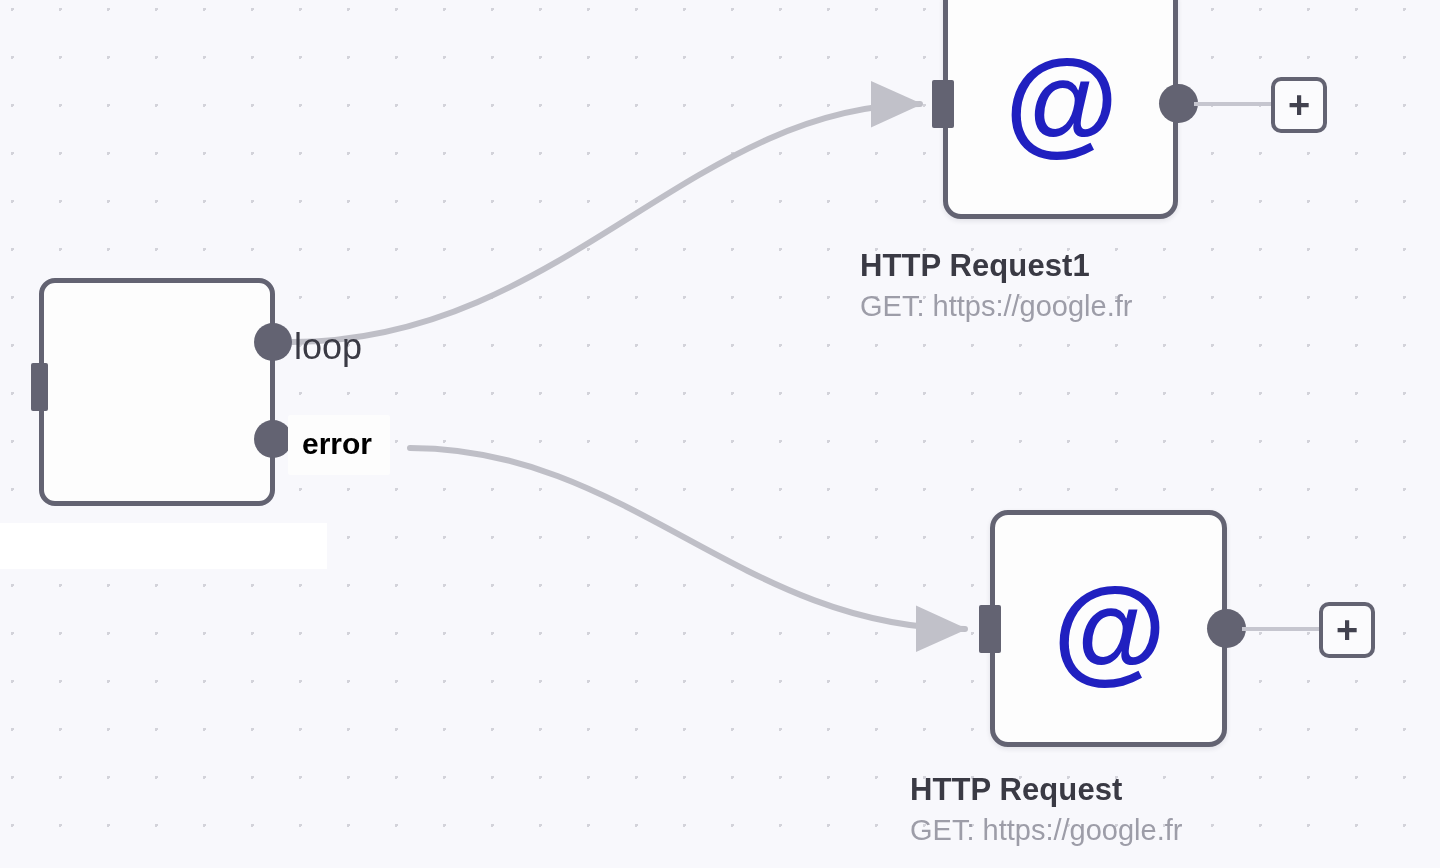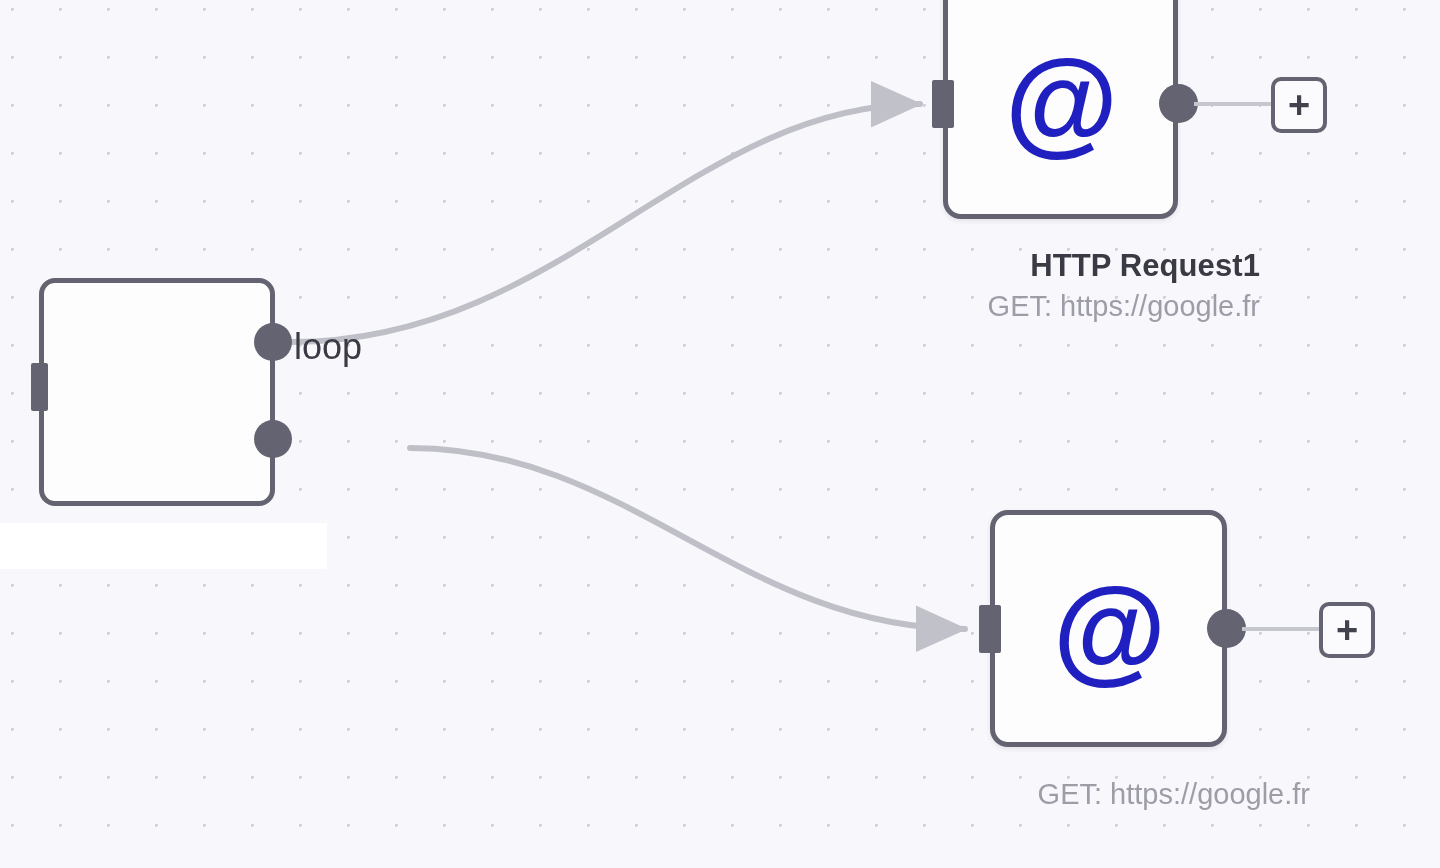--- a/index.html
+++ b/index.html
@@ -87,21 +87,21 @@
   }
   .plus-stub {
     position: absolute;
     height: 4px;
     background: #c6c6cf;
   }
 
   
   .caption {
     position: absolute;
-    text-align: right;
+    text-align: left;
     user-select: none;
   }
   .caption .title {
     font-size: 31px;
     font-weight: 700;
     color: #3a3a44;
     letter-spacing: 0.1px;
     white-space: nowrap;
   }
   .caption .subtitle {
@@ -158,20 +158,21 @@
   <div class="node plain" style="left:39px; top:278px; width:236px; height:228px;">
   </div>
 
   <div class="in-port" style="left:31px; top:363px; width:17px; height:48px;"></div>
 
   <div class="out-dot" style="left:254px; top:323px; width:38px; height:38px;"></div>
   <div class="out-dot" style="left:254px; top:420px; width:38px; height:38px;"></div>
 
   <div class="port-label loop" style="left:294px; top:326px;">loop</div>
 
+  <div class="port-label error" style="left:288px; top:415px;">error</div>
 
   <div class="ghost-plate" style="left:-10px; top:523px; width:337px; height:46px;"></div>
 
   <div class="node" style="left:943px; top:-18px; width:235px; height:237px;">
     <span class="at-icon" style="font-size:116px; color:#2020c0;">@</span>
   </div>
 
   <div class="in-port" style="left:932px; top:80px; width:22px; height:48px;"></div>
 
   <div class="out-dot" style="left:1159px; top:84px; width:39px; height:39px;"></div>
@@ -191,16 +192,17 @@
 
   <div class="in-port" style="left:979px; top:605px; width:22px; height:48px;"></div>
 
   <div class="out-dot" style="left:1207px; top:609px; width:39px; height:39px;"></div>
 
   <div class="plus-stub" style="left:1242px; top:627px; width:84px;"></div>
 
   <div class="plus-btn" style="left:1319px; top:602px; width:56px; height:56px; font-size:38px;">+</div>
 
   <div class="caption" style="left:910px; top:772px; width:400px;">
+    <div class="title">HTTP Request</div>
     <div class="subtitle">GET: https://google.fr</div>
   </div>
 
 </div>
 
 </body></html>

